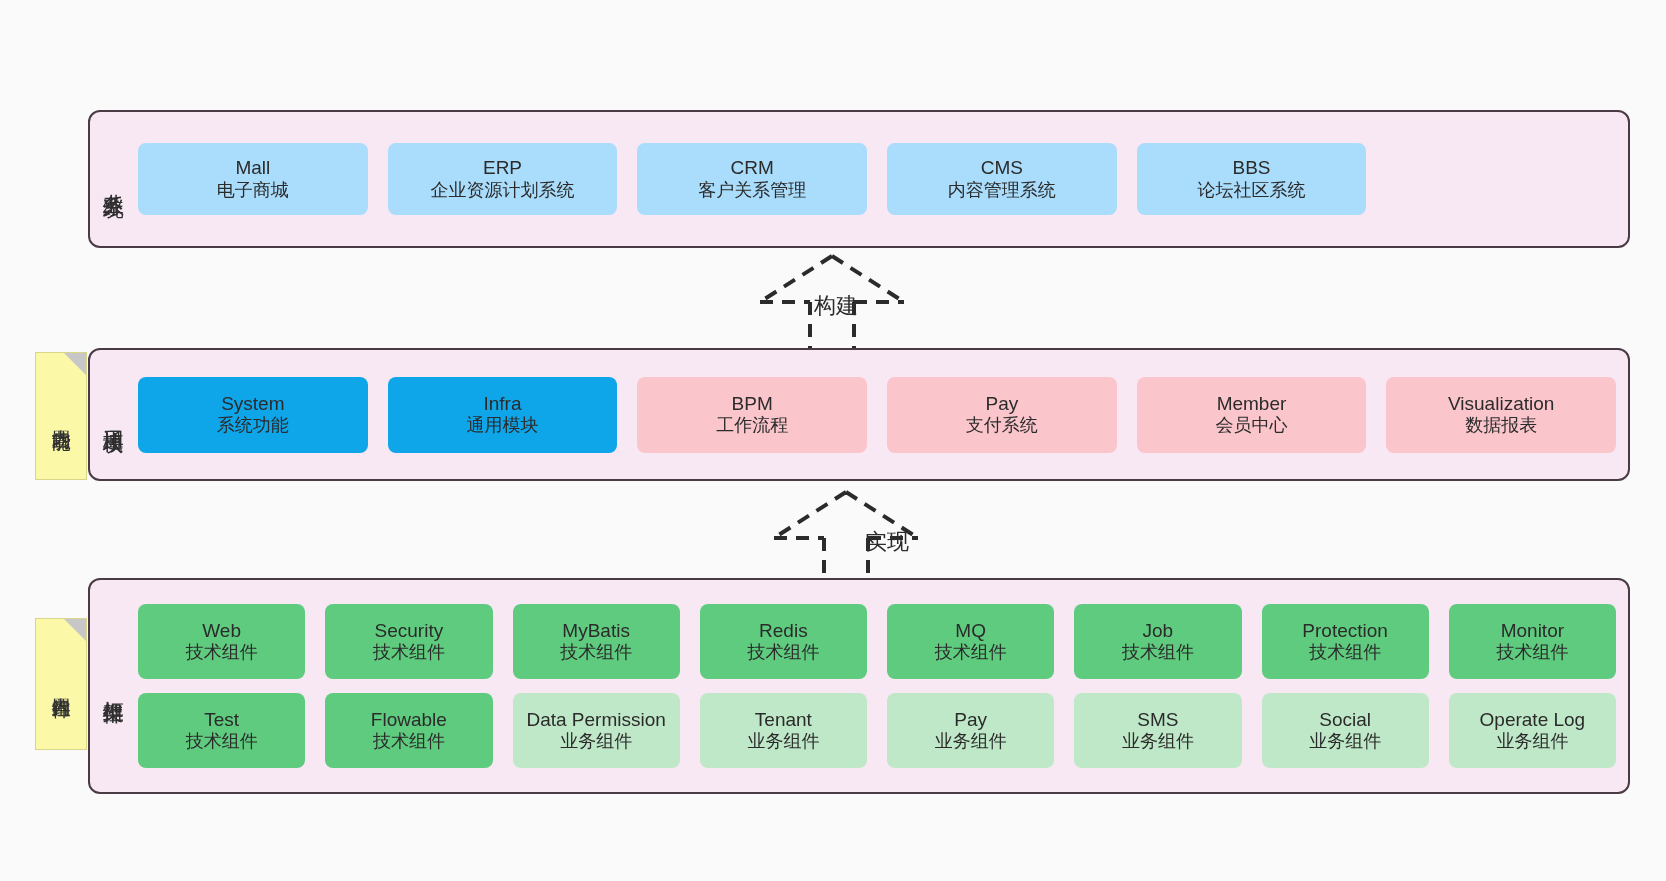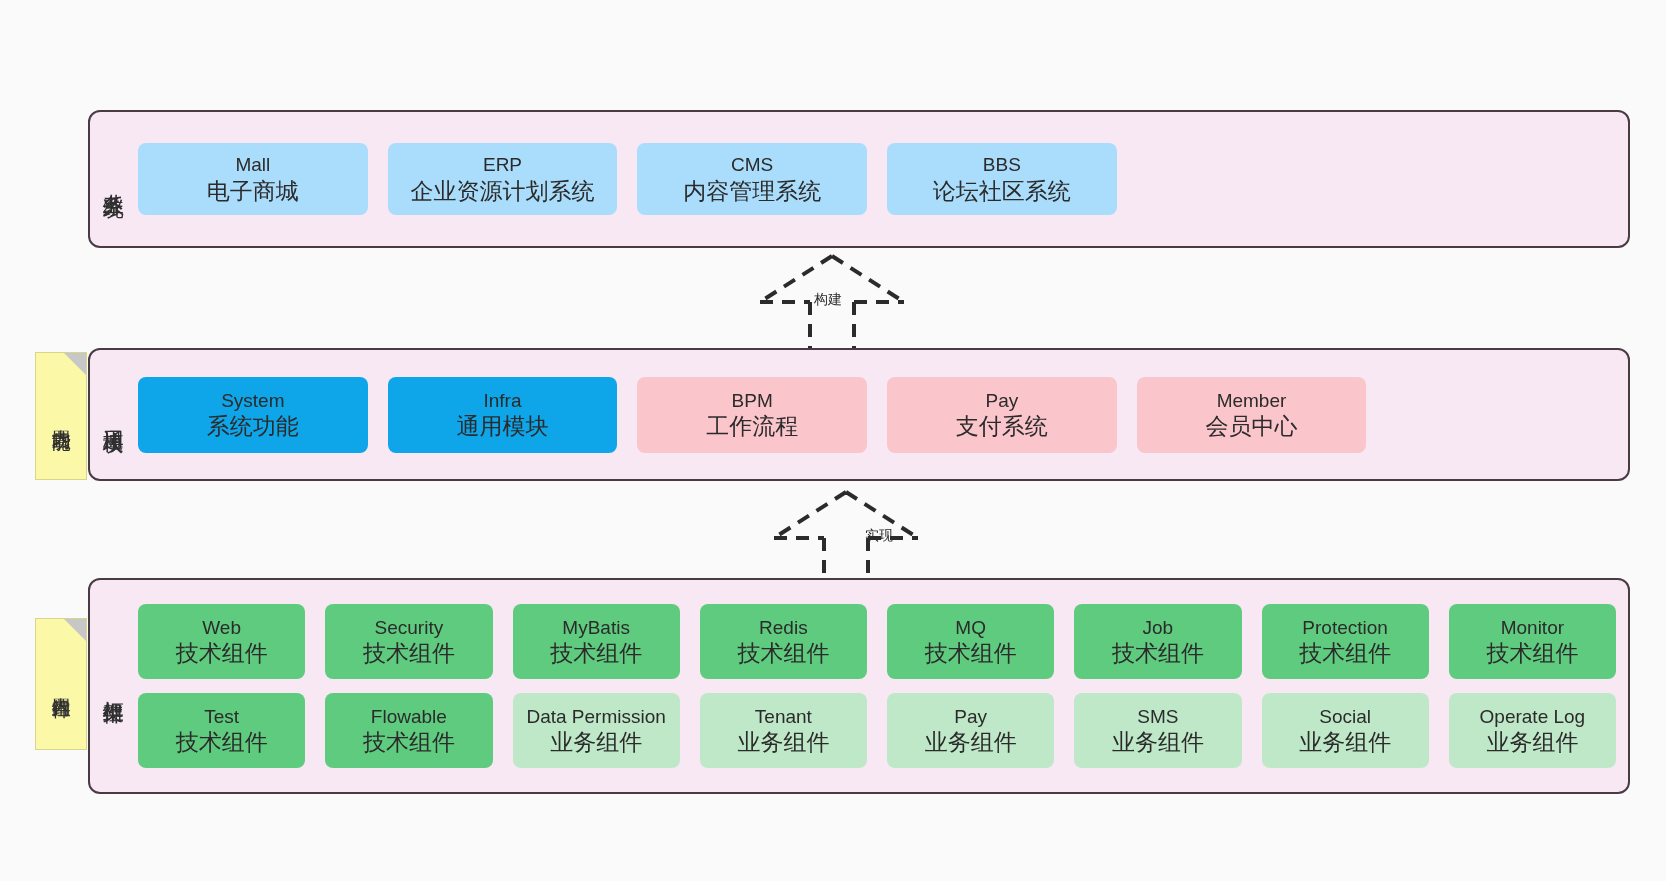--- a/index.html
+++ b/index.html
@@ -67,21 +67,21 @@
     flex-direction: column;
     align-items: center;
     justify-content: center;
     text-align: center;
     color: #2b2b2b;
     line-height: 1.22;
     padding: 6px 4px;
     user-select: none;
   }
   .node .n-title { font-size: 19px; }
-  .node .n-sub   { font-size: 23px; }
+  .node .n-sub   { font-size: 18px; }
 
   
   .node.blue       { background: #aadcfb; }
   .node.red        { background: #0ea5e9; }
   .node.pink       { background: #fbc5cc; }
   .node.green      { background: #5fcb7f; }
   .node.lightgreen { background: #bfe8c8; }
 
   
   #layer-business { left: 88px; top: 110px;  width: 1542px; height: 138px; }
@@ -118,21 +118,21 @@
     border-left: 22px solid transparent;
   }
   #note-common { left: 35px; top: 352px; height: 128px; }
   #note-frame  { left: 35px; top: 618px; height: 132px; }
 
   
   .uml-arrow { position: absolute; }
   .uml-arrow svg { display: block; overflow: visible; }
   .uml-label {
     position: absolute;
-    font-size: 14px;
+    font-size: 22px;
     color: #2b2b2b;
     background: transparent;
     white-space: nowrap;
     user-select: none;
   }
   #arrow-build { left: 752px; top: 252px; width: 160px; height: 96px; }
   #arrow-build .uml-label { left: 62px; top: 39px; }
   #arrow-impl  { left: 766px; top: 488px; width: 160px; height: 96px; }
   #arrow-impl  .uml-label { left: 62px; top: 39px; margin-left: 37px; }
 </style>
@@ -147,20 +147,24 @@
       <div class="row cols-6">
         <div class="node blue">
           <span class="n-title">Mall</span>
           <span class="n-sub">电子商城</span>
         </div>
         <div class="node blue">
           <span class="n-title">ERP</span>
           <span class="n-sub">企业资源计划系统</span>
         </div>
         <div class="node blue">
+          <span class="n-title">CRM</span>
+          <span class="n-sub">客户关系管理</span>
+        </div>
+        <div class="node blue">
           <span class="n-title">CMS</span>
           <span class="n-sub">内容管理系统</span>
         </div>
         <div class="node blue">
           <span class="n-title">BBS</span>
           <span class="n-sub">论坛社区系统</span>
         </div>
       </div>
     </div>
   </div>
@@ -194,20 +198,24 @@
           <span class="n-sub">工作流程</span>
         </div>
         <div class="node pink">
           <span class="n-title">Pay</span>
           <span class="n-sub">支付系统</span>
         </div>
         <div class="node pink">
           <span class="n-title">Member</span>
           <span class="n-sub">会员中心</span>
         </div>
+        <div class="node pink">
+          <span class="n-title">Visualization</span>
+          <span class="n-sub">数据报表</span>
+        </div>
       </div>
     </div>
   </div>
 
   <div class="uml-arrow" id="arrow-impl">
     <svg width="160" height="96" viewBox="0 0 160 96" aria-hidden="true">
       <path d="M80 4 L152 50 M80 4 L8 50 M8 50 L58 50 M102 50 L152 50 M58 50 L58 96 M102 50 L102 96" fill="none" stroke="#2b2b2b" stroke-width="4" stroke-dasharray="13,9"></path>
     </svg>
     <span class="uml-label">实现</span>
   </div>

